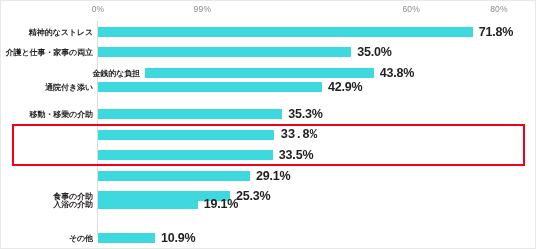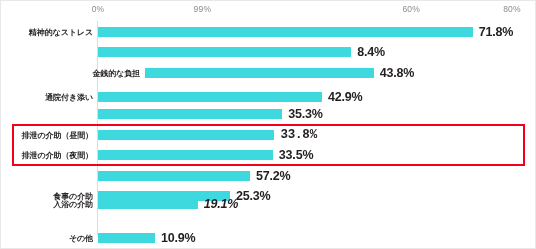--- a/index.html
+++ b/index.html
@@ -108,92 +108,92 @@
 </head>
 <body>
 
 <div id="chart-root">
 
   <div class="axis-top" id="axis-top">
       <div class="tick-label" style="left: 97px;">0%</div>
       <div class="tick-label" style="left: 201.4px;">99%</div>
       <div class="tick-label" style="left: 305.8px; margin-top: 22px;">40%</div>
       <div class="tick-label" style="left: 410.2px;">60%</div>
-      <div class="tick-label" style="left: 511px;">80%</div>
+      <div class="tick-label" style="left: 498px;">80%</div>
     </div>
 
   <div class="plot">
     <div class="axis-line"></div>
     <div id="rows">
         <div class="row" style="top: 2px;">
           <div class="row-label">精神的なストレス</div>
           <div class="bar-track" style="width: 374.796px;">
             <div class="bar" style="width: 374.796px; background: rgb(62, 217, 222);"></div>
           </div>
           <div class="bar-value" style="left: 477.796px;">71.8%</div>
         </div>
         <div class="row" style="top: 22.6px;">
+          <div class="row-label">介護と仕事・家事の両立</div>
           <div class="bar-track" style="width: 253.17px;">
             <div class="bar" style="width: 253.17px; background: rgb(62, 217, 222);"></div>
           </div>
-          <div class="bar-value" style="left: 356.17px;">8.4%</div>
+          <div class="bar-value" style="left: 356.17px;">35.0%</div>
         </div>
         <div class="row" style="top: 43.2px; margin-left: 47px;">
           <div class="row-label">金銭的な負担</div>
           <div class="bar-track" style="width: 228.636px;">
             <div class="bar" style="width: 228.636px; background: rgb(62, 217, 222);"></div>
           </div>
           <div class="bar-value" style="left: 331.636px;">43.8%</div>
         </div>
-        <div class="row" style="top: 67px;">
+        <div class="row" style="top: 57px;">
           <div class="row-label">通院付き添い</div>
           <div class="bar-track" style="width: 223.938px;">
             <div class="bar" style="width: 223.938px; background: rgb(62, 217, 222);"></div>
           </div>
           <div class="bar-value" style="left: 326.938px;">42.9%</div>
         </div>
         <div class="row" style="top: 84.4px;">
+          <div class="row-label">移動・移乗の介助</div>
           <div class="bar-track" style="width: 184.266px;">
             <div class="bar" style="width: 184.266px; background: rgb(62, 217, 222);"></div>
           </div>
           <div class="bar-value" style="left: 287.266px;">35.3%</div>
         </div>
         <div class="row" style="top: 105px;">
-          <div class="row-label">排泄の介助（昼間）</div>
           <div class="bar-track" style="width: 176.436px;">
             <div class="bar" style="width: 176.436px; background: rgb(62, 217, 222);"></div>
           </div>
           <div class="bar-value" style="left: 279.436px; font-family: Liberation Mono, monospace;">33.8%</div>
         </div>
         <div class="row" style="top: 125.6px;">
-          <div class="row-label">排泄の介助（夜間）</div>
           <div class="bar-track" style="width: 174.87px;">
             <div class="bar" style="width: 174.87px; background: rgb(62, 217, 222);"></div>
           </div>
           <div class="bar-value" style="left: 277.87px;">33.5%</div>
         </div>
         <div class="row" style="top: 146.2px;">
           <div class="bar-track" style="width: 151.902px;">
             <div class="bar" style="width: 151.902px; background: rgb(62, 217, 222);"></div>
           </div>
-          <div class="bar-value" style="left: 254.902px;">57.2%</div>
+          <div class="bar-value" style="left: 254.902px;">29.1%</div>
         </div>
         <div class="row" style="top: 166.8px;">
           <div class="row-label">食事の介助</div>
           <div class="bar-track" style="width: 132.066px;">
             <div class="bar" style="width: 132.066px; background: rgb(62, 217, 222);"></div>
           </div>
           <div class="bar-value" style="left: 235.066px; text-align: right;">25.3%</div>
         </div>
         <div class="row" style="top: 174px;">
           <div class="row-label">入浴の介助</div>
           <div class="bar-track" style="width: 99.702px;">
             <div class="bar" style="width: 99.702px; background: rgb(62, 217, 222);"></div>
           </div>
-          <div class="bar-value" style="left: 202.702px; font-style: italic;">19.1%</div>
+          <div class="bar-value" style="left: 202.702px;">19.1%</div>
         </div>
         <div class="row" style="top: 208px;">
           <div class="row-label">その他</div>
           <div class="bar-track" style="width: 56.898px;">
             <div class="bar" style="width: 56.898px; background: rgb(62, 217, 222);"></div>
           </div>
           <div class="bar-value" style="left: 159.898px;">10.9%</div>
         </div>
       </div>
     <div class="highlight-box" id="highlight-box" style="left: 11px; width: 513px; top: 104.5px; height: 42.2px; border-color: rgb(240, 0, 26);"></div>

